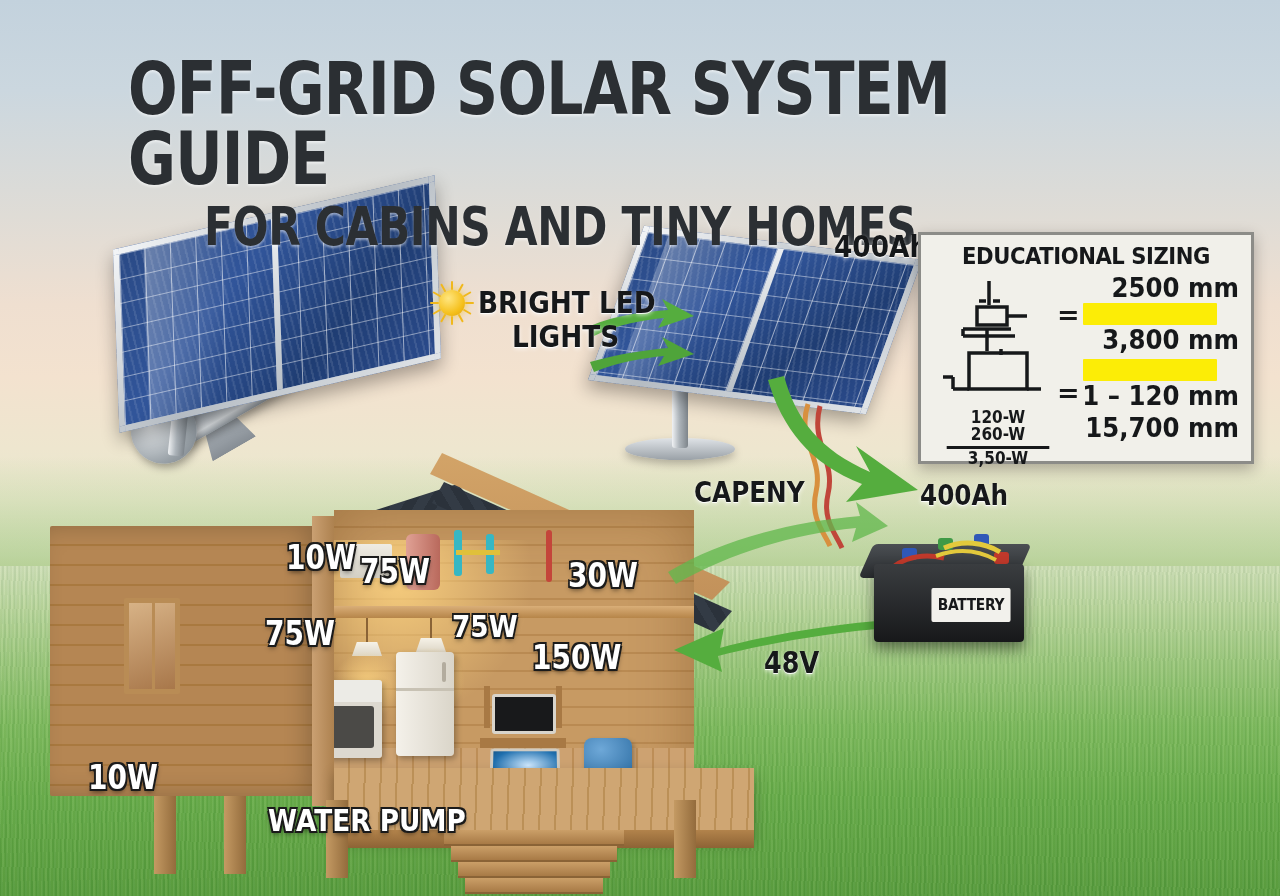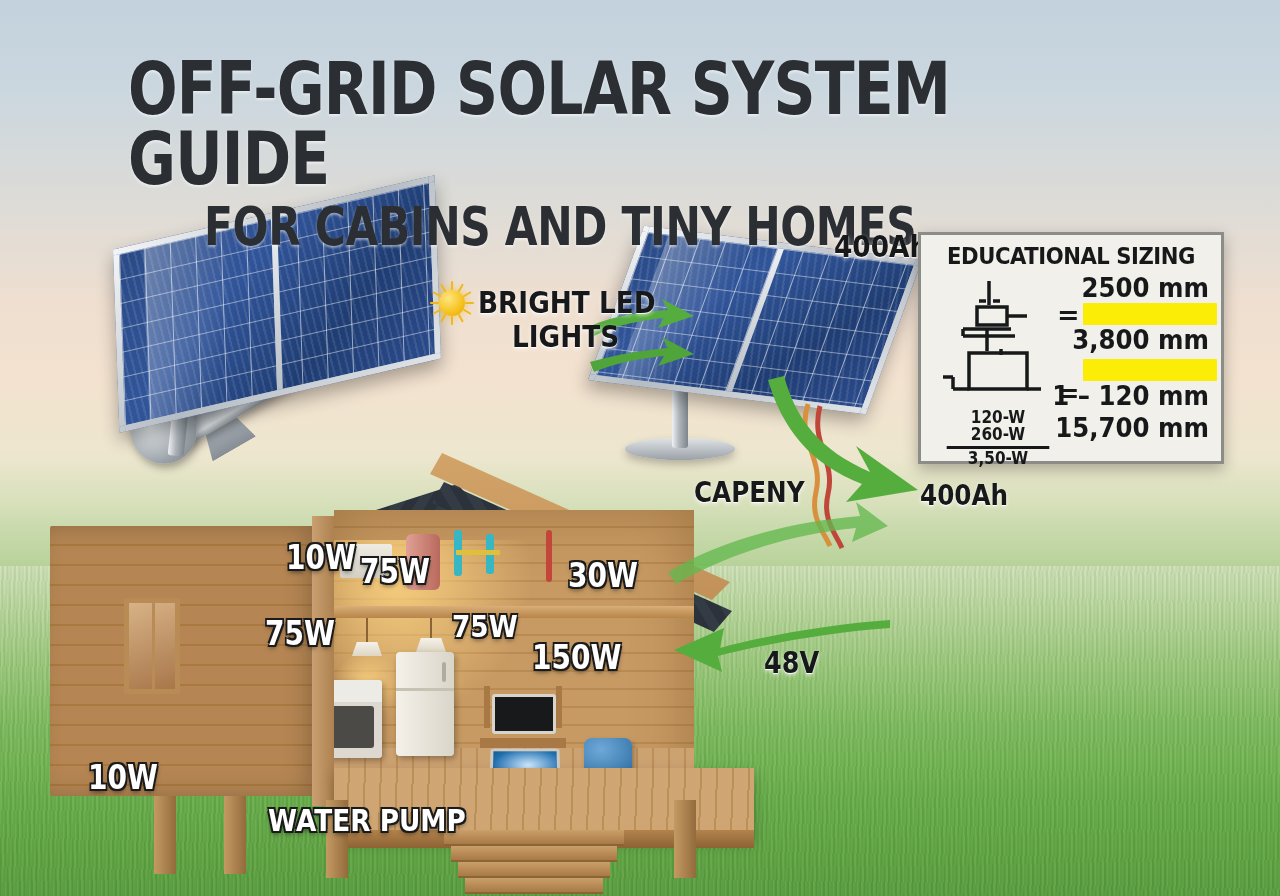--- a/index.html
+++ b/index.html
@@ -286,21 +286,21 @@
   .sun .ray{
     position:absolute; left:21px; top:0; width:2px; height:9px; background:#f0b81c;
     transform-origin:1px 22px; border-radius:1px;
   }
 
   
   .arrow{ position:absolute; z-index:50; }
 
   
   .sizebox{
-    position:absolute; left:918px; top:232px; width:306px; height:232px; z-index:70;
+    position:absolute; left:918px; top:232px; width:336px; height:232px; z-index:70;
     background:#f1f0ea; border:3px solid #8c8c88;
     box-shadow:0 5px 14px rgba(0,0,0,.28);
     padding:8px 10px 6px 10px;
   }
   .sizebox h3{
     font-family:"DejaVu Sans", sans-serif;
     font-size:23px; font-weight:bold; color:#16181a; text-align:center;
     letter-spacing:-.5px; transform:scaleX(.92); margin-bottom:2px;
   }
   .size-grid{ position:relative; height:190px; }
@@ -502,20 +502,36 @@
 
   <svg class="arrow" style="left:660px; top:500px; width:230px; height:110px; opacity:.9" viewBox="0 0 230 110">
     <path d="M8 72 C60 40 130 22 200 16 L196 2 L228 26 L192 42 L196 28 C132 34 68 54 16 84 Z" fill="#63b84d" opacity=".85"></path>
   </svg>
 
   <svg class="wire" style="left:790px; top:400px; width:110px; height:150px;" viewBox="0 0 110 150">
     <path d="M18 4 C6 40 34 58 26 92 C20 118 34 132 40 146" stroke="#d8903f" stroke-width="5" fill="none"></path>
     <path d="M30 6 C20 44 46 60 38 94 C32 120 46 134 52 148" stroke="#c0463a" stroke-width="5" fill="none"></path>
   </svg>
 
+  <div class="battery">
+    <div class="bat-top"></div>
+    <div class="term" style="left:36px; top:18px; background:#2f58b8;"></div>
+    <div class="term" style="left:72px; top:8px; background:#3f9a46;"></div>
+    <div class="term" style="left:108px; top:4px; background:#2f58b8;"></div>
+    <div class="term" style="left:128px; top:22px; background:#c0392b;"></div>
+    <div class="term" style="left:96px; top:34px; background:#c0392b;"></div>
+    <div class="term" style="left:64px; top:38px; background:#2f58b8;"></div>
+    <svg style="position:absolute; left:0; top:0; width:168px; height:70px;" viewBox="0 0 168 70">
+      <path d="M14 52 C26 30 52 22 78 28" stroke="#c0392b" stroke-width="5" fill="none"></path>
+      <path d="M78 18 C96 10 118 12 134 22" stroke="#e3c93c" stroke-width="5" fill="none"></path>
+      <path d="M70 26 C92 18 112 20 130 30" stroke="#e3c93c" stroke-width="4" fill="none"></path>
+    </svg>
+    <div class="bat-body"></div>
+    <div class="bat-label">BATTERY</div>
+  </div>
 
   <div class="sizebox">
     <h3>EDUCATIONAL SIZING</h3>
     <div class="size-grid">
 
       <svg class="schematic" viewBox="0 0 110 130">
         <g stroke="#16181a" stroke-width="3.5" fill="none">
           <line x1="48" y1="2" x2="48" y2="26"></line>
           <line x1="38" y1="22" x2="45" y2="22"></line>
           <line x1="52" y1="22" x2="59" y2="22"></line>

